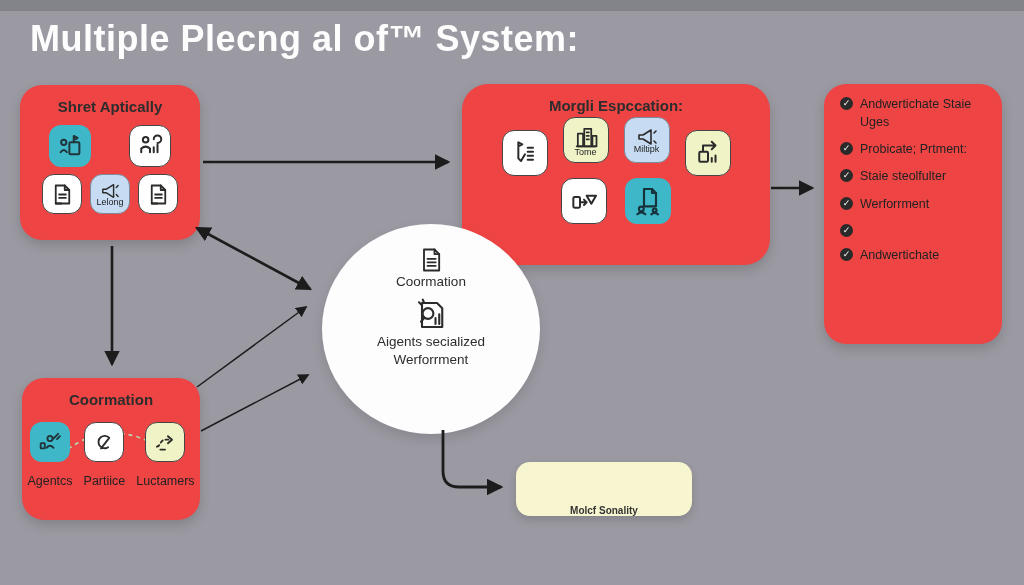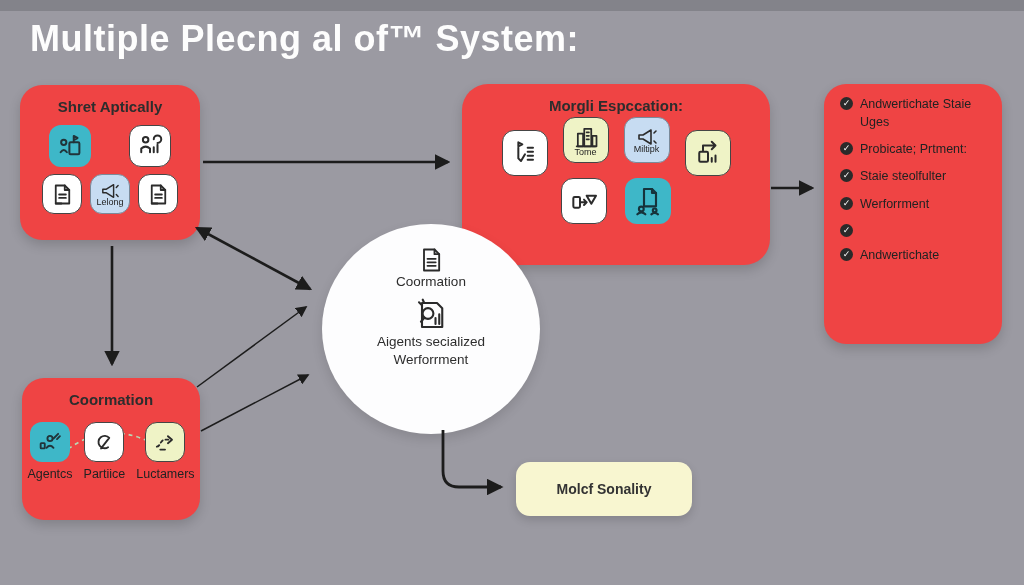--- a/index.html
+++ b/index.html
@@ -73,30 +73,30 @@
   #circle-core .c-label { font-size:13.5px; color:#2d2d2d; }
   #circle-core .ic1 { margin-top:22px; }
   #circle-core .ic2 { margin-top:8px; }
   #circle-core .c-label2 { line-height:1.35; }
 
   
   #box-coorm { left:22px; top:378px; width:178px; height:142px; }
   #box-coorm .arc { position:absolute; left:0; top:24px; }
   #box-coorm .row1 { margin-top:14px; gap:11px; align-items:flex-start; }
   #box-coorm .tile { width:40px; height:40px; }
-  #box-coorm .cell { display:flex; flex-direction:column; align-items:center; gap:5px; }
+  #box-coorm .cell { display:flex; flex-direction:column; align-items:center; gap:12px; }
   #box-coorm .cell-label { font-size:12.5px; color:#222; }
 
   
   #box-output {
     position:absolute; left:516px; top:462px; width:176px; height:54px;
     background:#f8f6d0; border-radius:14px; z-index:2;
-    display:flex; align-items:center; justify-content:center;
+    display:flex; align-items:flex-end; justify-content:center;
     box-shadow:0 4px 10px rgba(0,0,0,.15);
-    font-size:14px; font-weight:600; color:#333;
+    font-size:10px; font-weight:600; color:#333;
   }
 
   #arrows { position:absolute; left:0; top:0; z-index:4; pointer-events:none; }
 </style>
 </head>
 <body>
 
 <div id="canvas">
   <div class="topband"></div>
 

